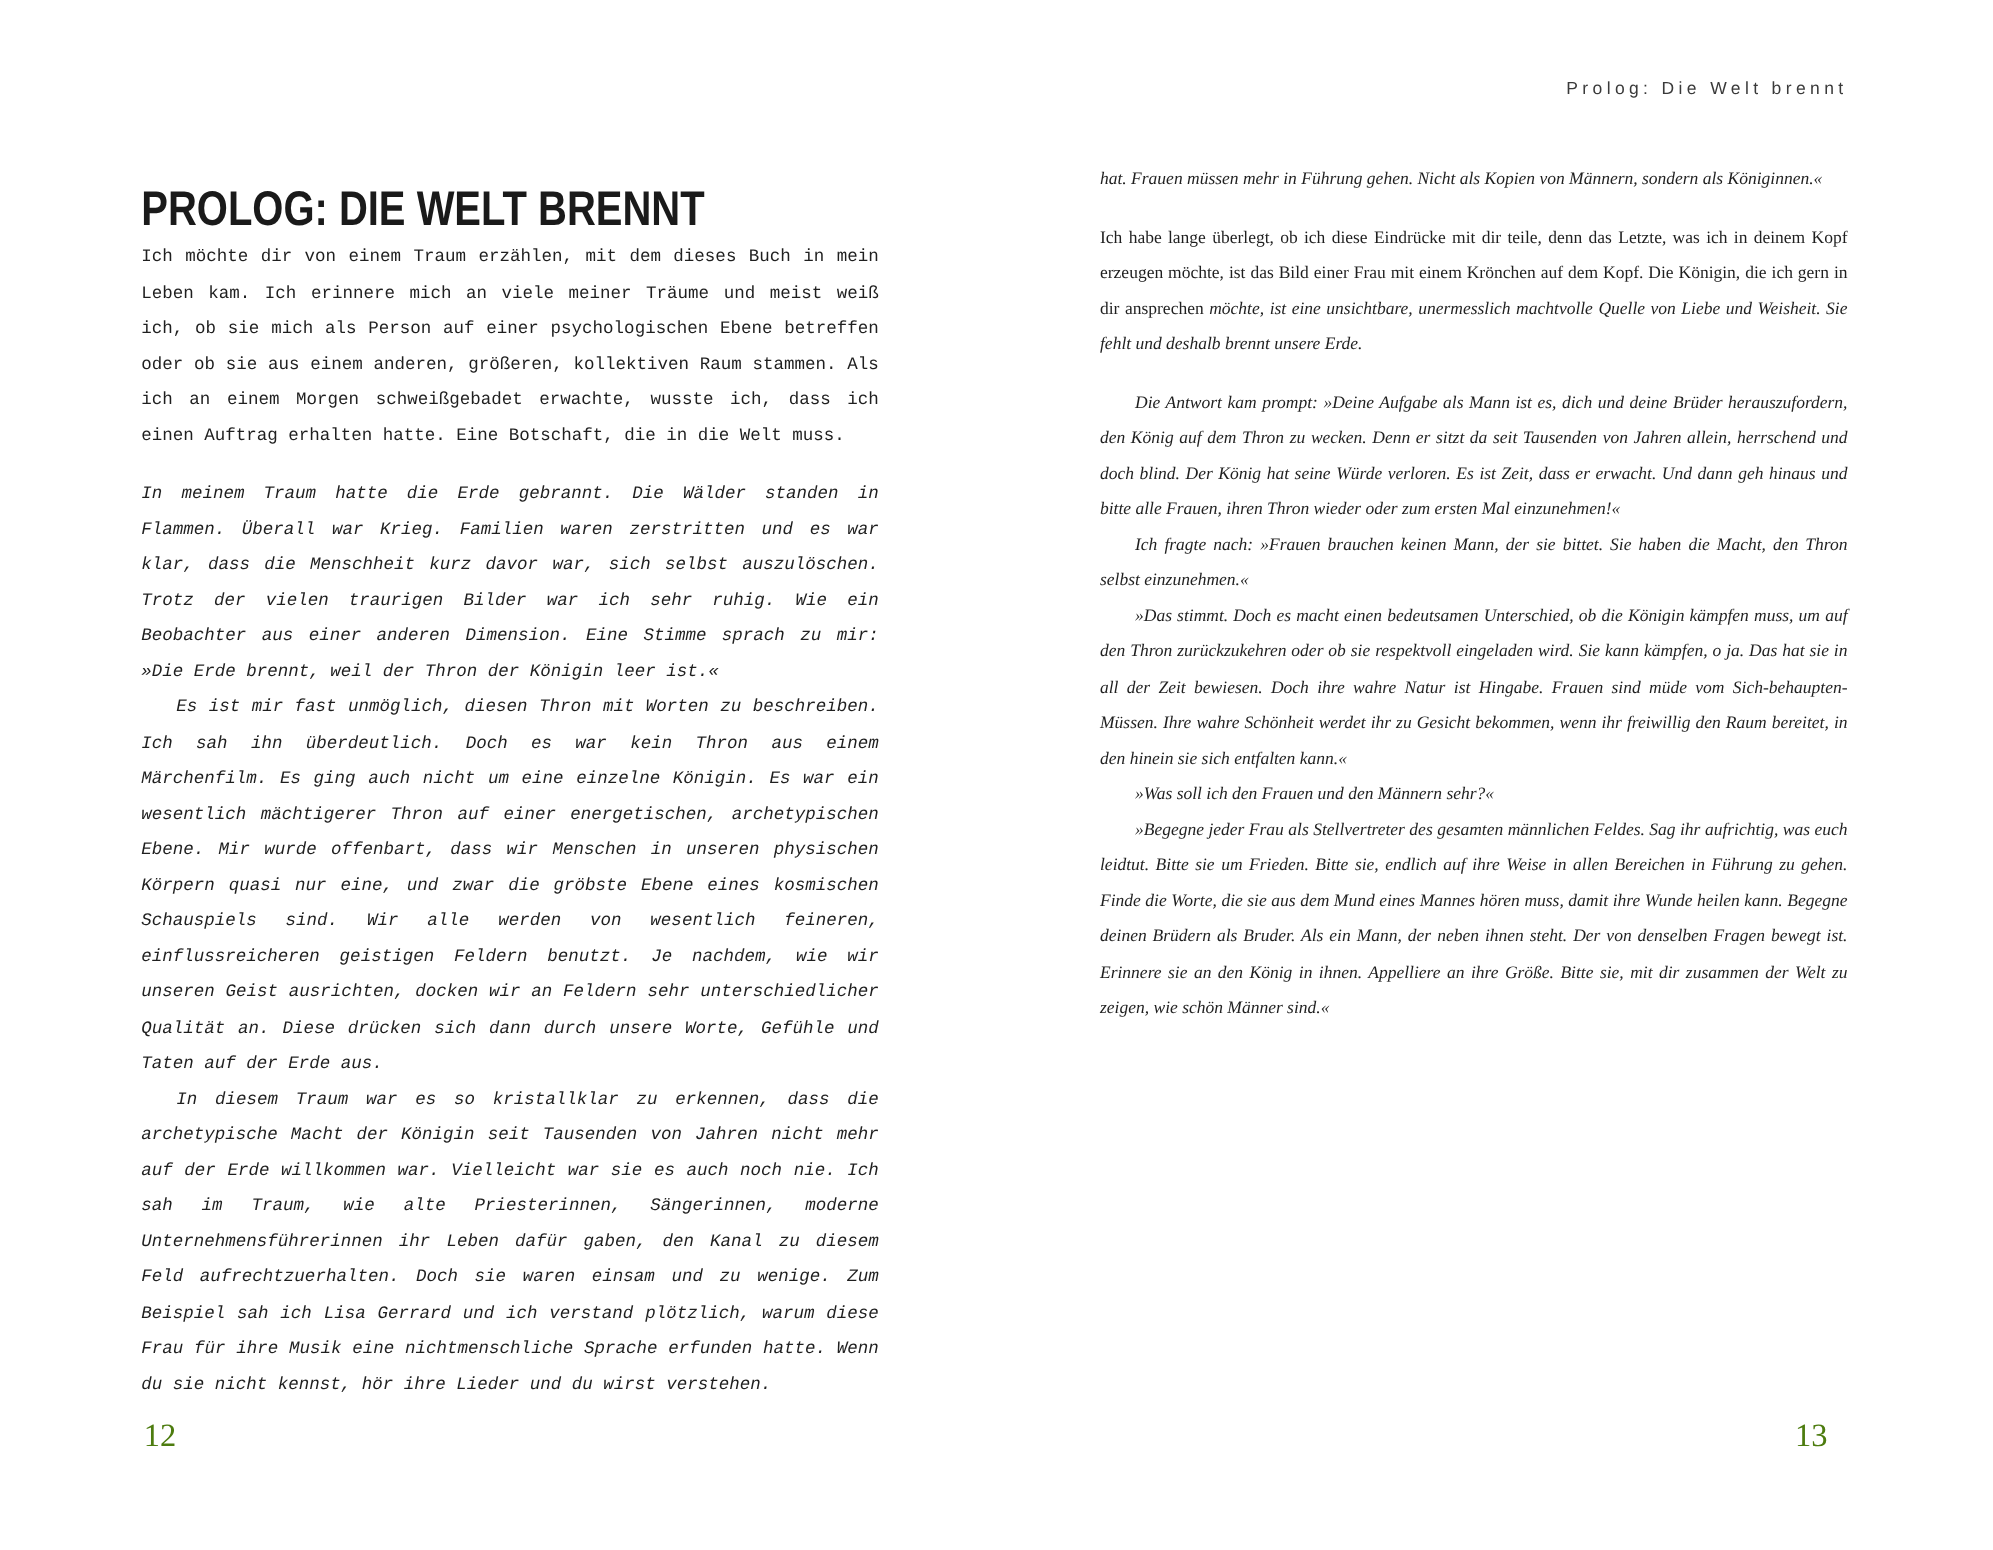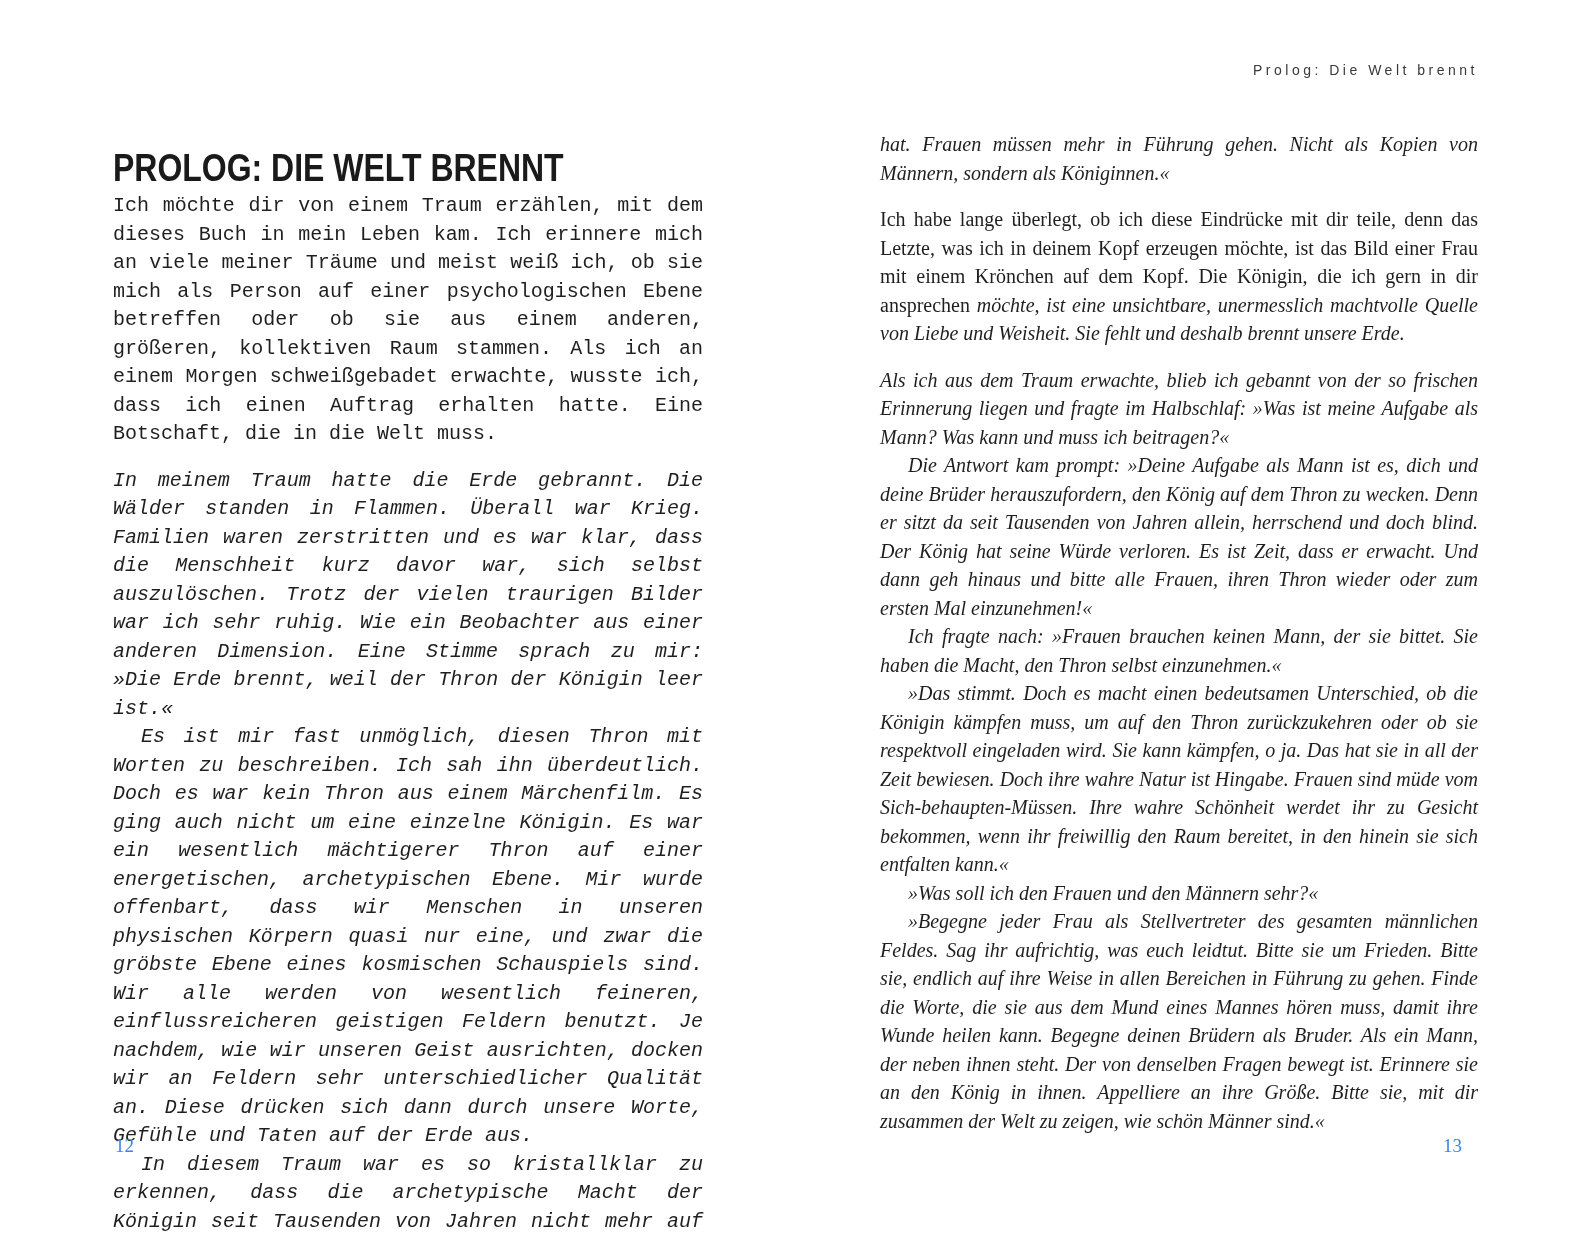--- a/index.html
+++ b/index.html
@@ -57,36 +57,36 @@
     position: absolute;
     left: 0;
     right: 0;
   }
   .left-col  .body-text { top: 192px; font-family: Liberation Mono, monospace; }
   .right-col .body-text { top: 130px; }
 
   .para {
     margin: 0;
     text-align: justify;
-    font-size: 20px;
+    font-size: 14px;
     line-height: 28.5px;
     hyphens: auto;
     -webkit-hyphens: auto;
   }
   .para .it { font-style: italic; }
   .para .rm { font-style: normal; }
   .para.indent { text-indent: 28px; }
   .block.gap { margin-top: 18px; }
 
   .page-number {
     position: absolute;
     top: 1136px;
-    font-size: 19px;
+    font-size: 26px;
     line-height: 1;
-    color: #3b82f6;
+    color: #4d7c0f;
   }
   .page-number.pn-left  { left: 2px; }
   .page-number.pn-right { right: 16px; text-align: right; }
 </style>
 </head>
 <body>
 
 <div class="spread">
 
   <div class="page-col left-col">
@@ -107,21 +107,20 @@
   <div class="page-col right-col">
     <div class="running-header">Prolog: Die Welt brennt</div>
     <div class="body-text">
         <div class="block">
           <p class="para"><span class="it">hat. Frauen müssen mehr in Führung gehen. Nicht als Kopien von Männern, sondern als Königinnen.«</span></p>
         </div>
         <div class="block gap">
           <p class="para"><span class="rm">Ich habe lange überlegt, ob ich diese Eindrücke mit dir teile, denn das Letzte, was ich in deinem Kopf erzeugen möchte, ist das Bild einer Frau mit einem Krönchen auf dem Kopf. Die Königin, die ich gern in dir ansprechen </span><span class="it">möchte, ist eine unsichtbare, unermesslich machtvolle Quelle von Liebe und Weisheit. Sie fehlt und deshalb brennt unsere Erde.</span></p>
         </div>
         <div class="block gap">
-          <p class="para"><span class="it">Als ich aus dem Traum erwachte, blieb ich gebannt von der so frischen Erinnerung liegen und fragte im Halbschlaf: »Was ist meine Aufgabe als Mann? Was kann und muss ich beitragen?«</span></p>
           <p class="para indent"><span class="it">Die Antwort kam prompt: »Deine Aufgabe als Mann ist es, dich und deine Brüder herauszufordern, den König auf dem Thron zu wecken. Denn er sitzt da seit Tausenden von Jahren allein, herrschend und doch blind. Der König hat seine Würde verloren. Es ist Zeit, dass er erwacht. Und dann geh hinaus und bitte alle Frauen, ihren Thron wieder oder zum ersten Mal einzunehmen!«</span></p>
           <p class="para indent"><span class="it">Ich fragte nach: »Frauen brauchen keinen Mann, der sie bittet. Sie haben die Macht, den Thron selbst einzunehmen.«</span></p>
           <p class="para indent"><span class="it">»Das stimmt. Doch es macht einen bedeutsamen Unterschied, ob die Königin kämpfen muss, um auf den Thron zurückzukehren oder ob sie respektvoll eingeladen wird. Sie kann kämpfen, o ja. Das hat sie in all der Zeit bewiesen. Doch ihre wahre Natur ist Hingabe. Frauen sind müde vom Sich-behaupten-Müssen. Ihre wahre Schönheit werdet ihr zu Gesicht bekommen, wenn ihr freiwillig den Raum bereitet, in den hinein sie sich entfalten kann.«</span></p>
           <p class="para indent"><span class="it">»Was soll ich den Frauen und den Männern sehr?«</span></p>
           <p class="para indent"><span class="it">»Begegne jeder Frau als Stellvertreter des gesamten männlichen Feldes. Sag ihr aufrichtig, was euch leidtut. Bitte sie um Frieden. Bitte sie, endlich auf ihre Weise in allen Bereichen in Führung zu gehen. Finde die Worte, die sie aus dem Mund eines Mannes hören muss, damit ihre Wunde heilen kann. Begegne deinen Brüdern als Bruder. Als ein Mann, der neben ihnen steht. Der von denselben Fragen bewegt ist. Erinnere sie an den König in ihnen. Appelliere an ihre Größe. Bitte sie, mit dir zusammen der Welt zu zeigen, wie schön Männer sind.«</span></p>
         </div>
       </div>
     <div class="page-number pn-right">13</div>
   </div>
 

